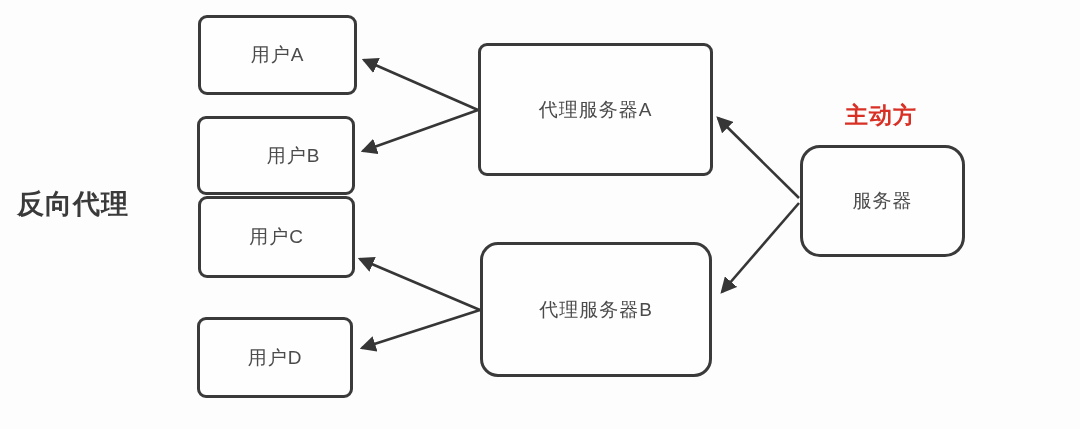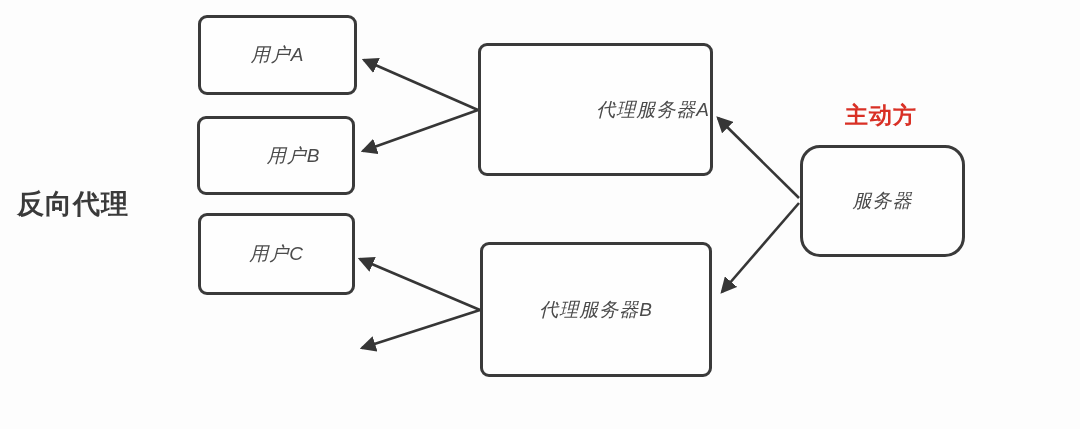--- a/index.html
+++ b/index.html
@@ -31,29 +31,28 @@
     background: #fefefe;
     display: flex;
     align-items: center;
     justify-content: center;
   }
   .node .node-label {
     color: #4b4b4b;
     font-size: 19px;
     letter-spacing: 1px;
     white-space: nowrap;
-    font-style: italic;
   }
   
   .n-user-a  { left: 198px; top: 15px;  width: 159px; height: 80px; }
   .n-user-b  { left: 197px; top: 116px; width: 158px; height: 79px; padding-left: 35px; }
-  .n-user-c  { left: 198px; top: 213px; width: 157px; height: 82px; }
+  .n-user-c  { left: 198px; top: 196px; width: 157px; height: 82px; }
   .n-user-d  { left: 197px; top: 317px; width: 156px; height: 81px; }
-  .n-proxy-a { left: 478px; top: 43px;  width: 235px; height: 133px; justify-content: flex-end; }
-  .n-proxy-b { left: 480px; top: 242px; width: 232px; height: 135px; }
+  .n-proxy-a { left: 478px; top: 43px;  width: 235px; height: 133px; }
+  .n-proxy-b { left: 480px; top: 242px; width: 232px; height: 135px; border-radius: 18px; }
   .n-server  { left: 800px; top: 145px; width: 165px; height: 112px; border-radius: 20px; }
 
   .side-label {
     position: absolute;
     left: 17px;
     top: 186px;
     font-size: 27px;
     font-weight: bold;
     color: #3a3a3a;
     letter-spacing: 1px;
@@ -92,20 +91,23 @@
   </div>
 
   <div class="node n-user-b">
     <span class="node-label">用户B</span>
   </div>
 
   <div class="node n-user-c">
     <span class="node-label">用户C</span>
   </div>
 
+  <div class="node n-user-d">
+    <span class="node-label">用户D</span>
+  </div>
 
   <div class="node n-proxy-a">
     <span class="node-label">代理服务器A</span>
   </div>
 
   <div class="node n-proxy-b">
     <span class="node-label">代理服务器B</span>
   </div>
 
   <div class="node n-server">

